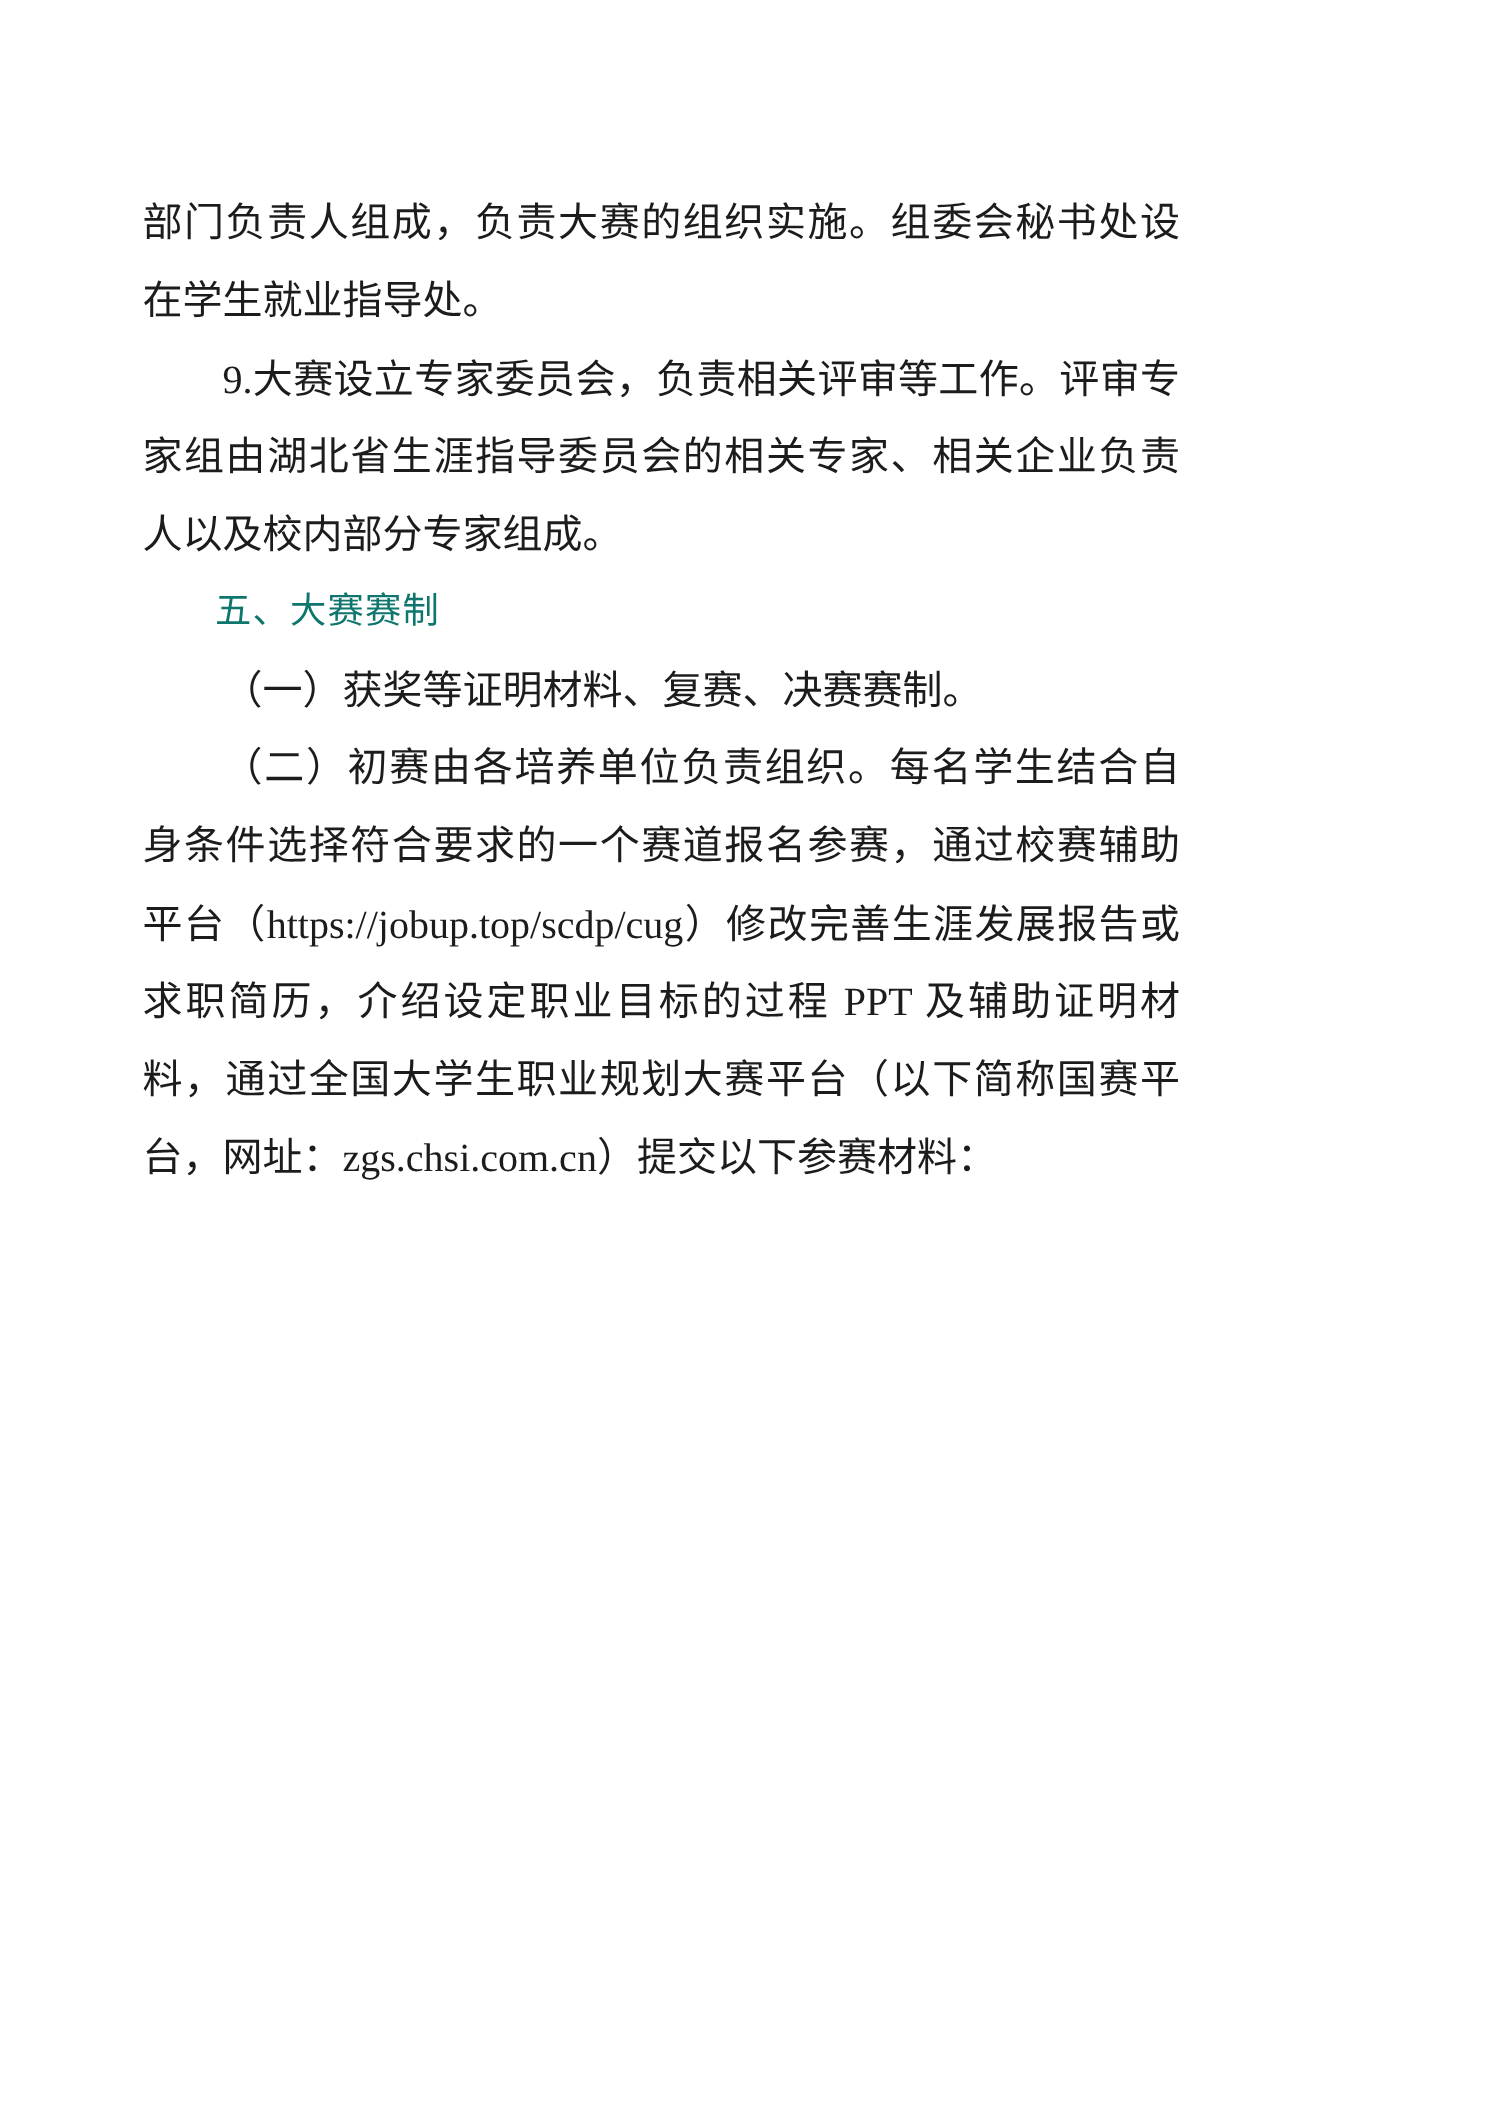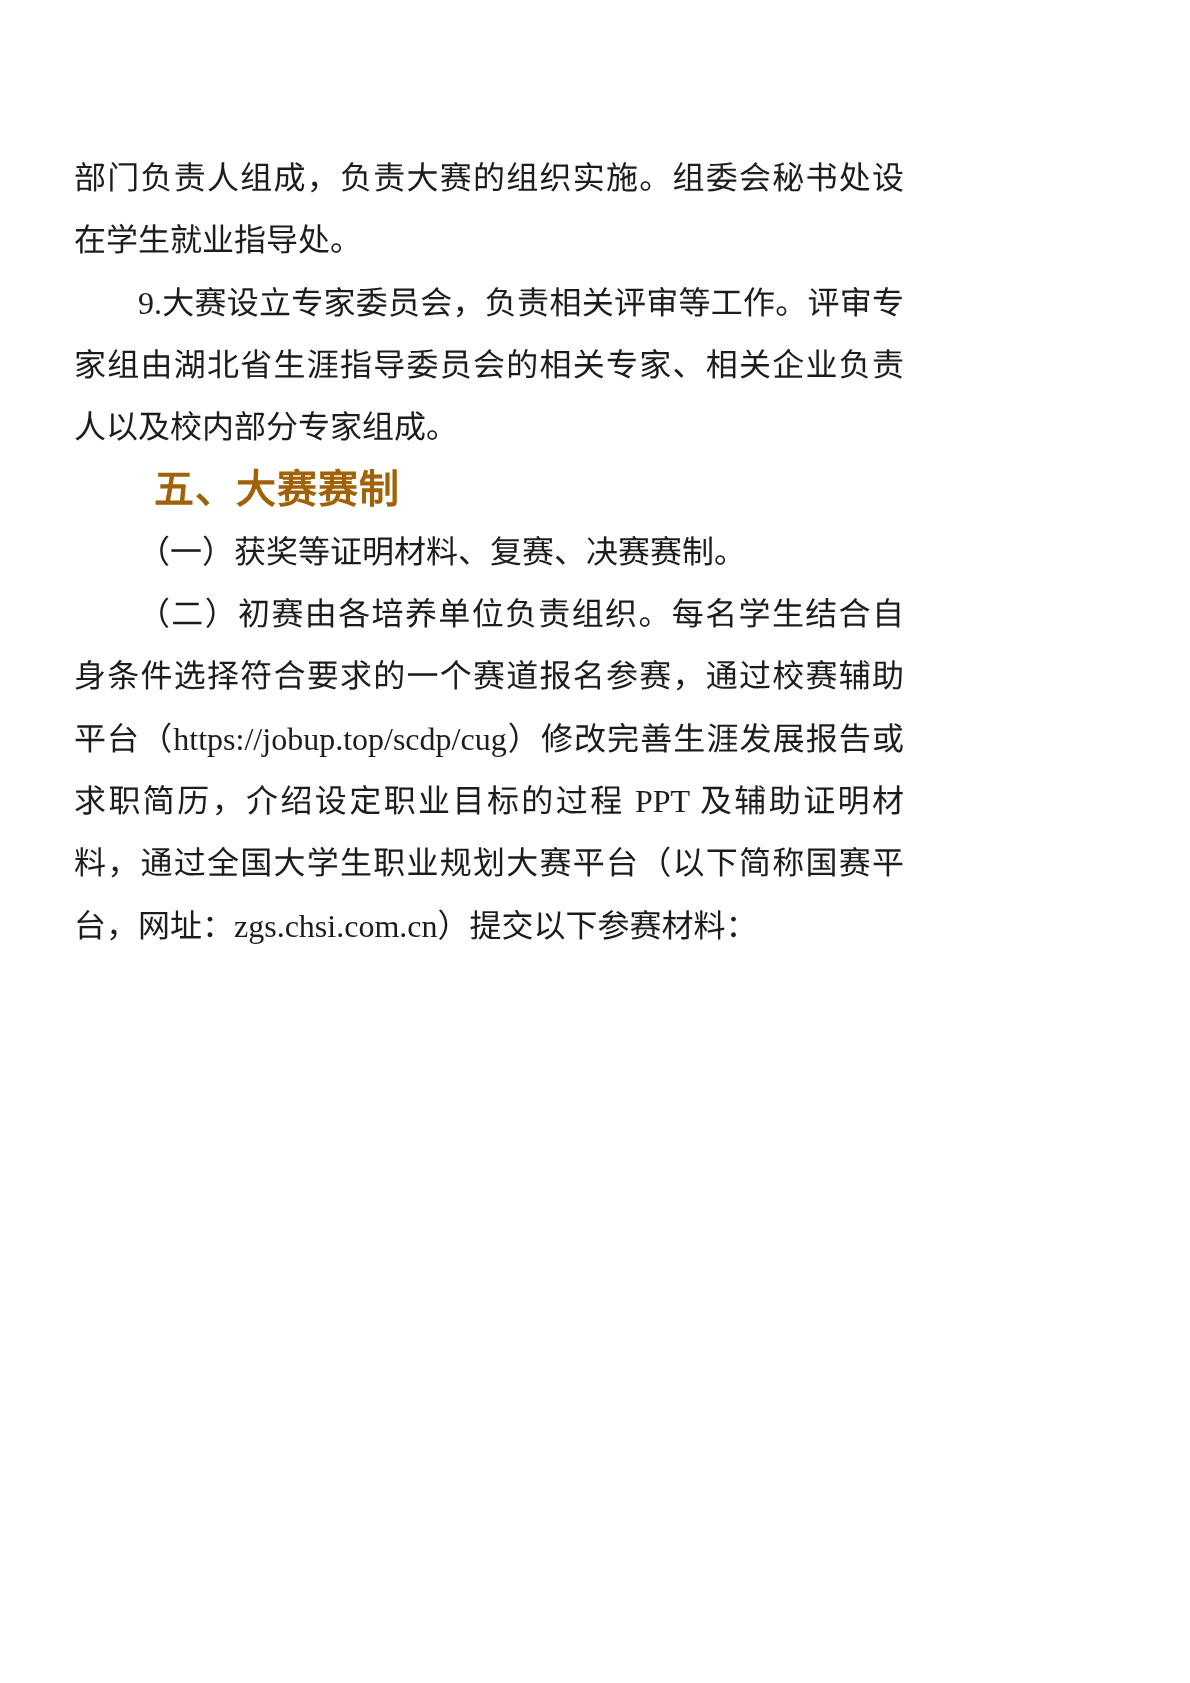--- a/index.html
+++ b/index.html
@@ -6,21 +6,21 @@
     margin: 0;
     padding: 0;
     background: #ffffff;
   }
   .page {
     position: relative;
     width: 1190px;
     height: 1683px;
     box-sizing: border-box;
     background: #ffffff;
-    padding: 147px 180px 0 74px;
+    padding: 147px 180px 0 114px;
     overflow: hidden;
     font-family: "Liberation Serif", "DejaVu Serif", serif;
   }
   .doc-body {
     width: 830px;
     color: #1c1c1c;
   }
   .para {
     margin: 0;
     font-size: 32px;
@@ -29,26 +29,26 @@
     text-justify: inter-ideograph;
     word-break: break-all;
     color: #1c1c1c;
     font-weight: 400;
   }
   .para.indent {
     text-indent: 2em;
   }
   .section-heading {
     margin: 0;
-    font-size: 40px;
+    font-size: 29px;
     line-height: 62.3px;
     text-indent: 2em;
     font-family: "Liberation Sans", "DejaVu Sans", sans-serif;
-    font-weight: 700;
-    color: #a16207;
+    font-weight: 400;
+    color: #0f766e;
     letter-spacing: 1px;
   }
 </style>
 </head>
 <body>
 
 <div class="page">
   <div class="doc-body">
 
     <p class="para">部门负责人组成，负责大赛的组织实施。组委会秘书处设在学生就业指导处。</p>

